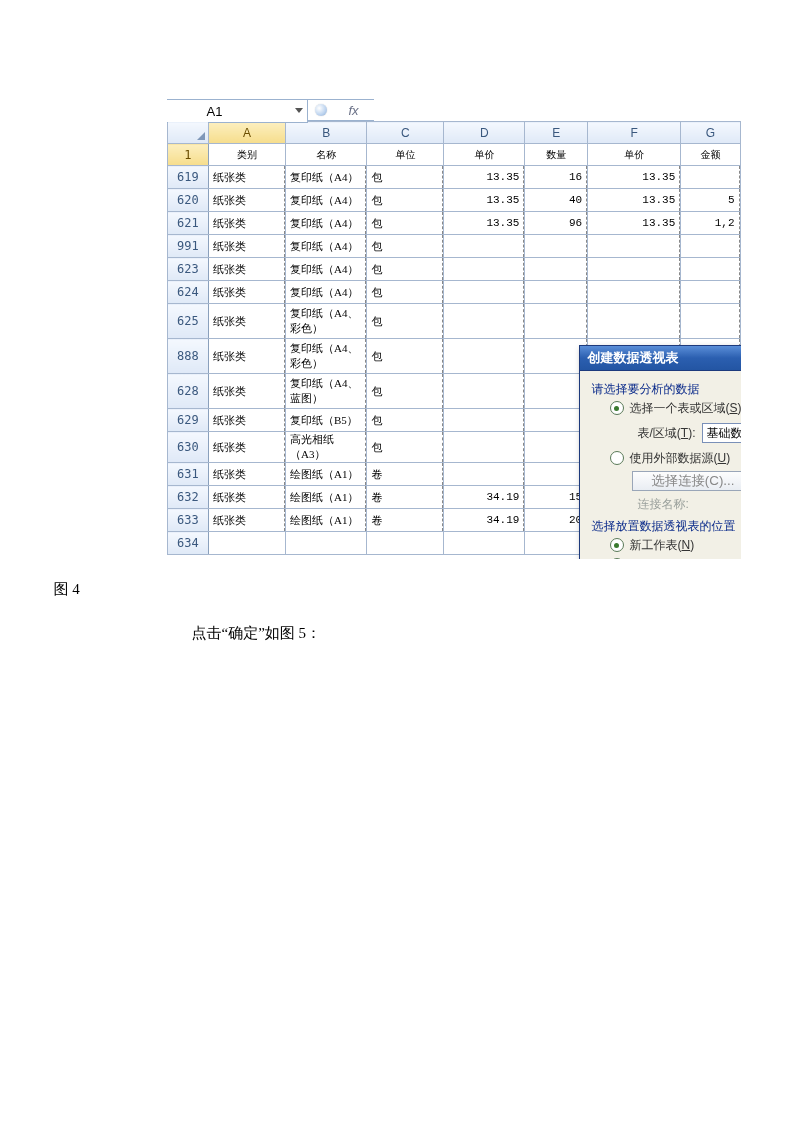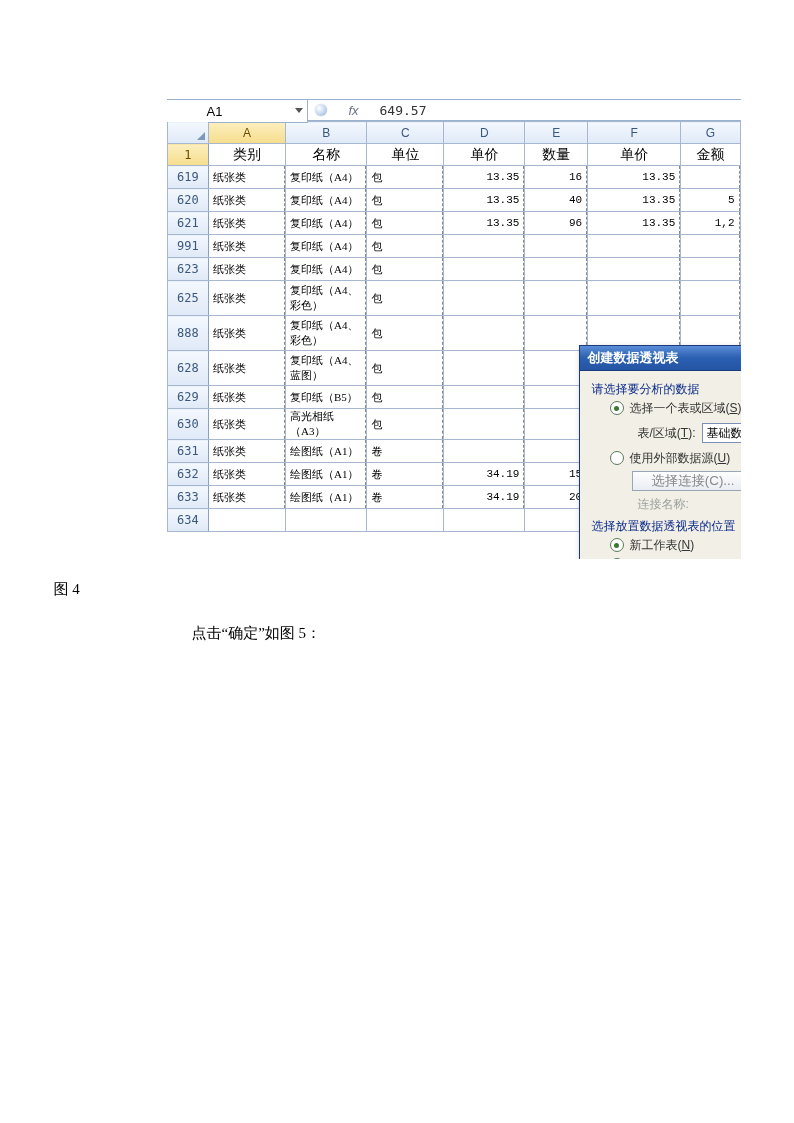--- a/index.html
+++ b/index.html
@@ -18,21 +18,21 @@
   
   .grid{border-collapse:collapse;table-layout:fixed;}
   .grid th,.grid td{border:1px solid #a6b7cf;font-size:12px;padding:0;}
   .grid thead th{height:21px;text-align:center;font-weight:400;color:#3a587e;background:linear-gradient(#f4f8fe,#dfe9f7);}
   .grid thead th.sel{background:linear-gradient(#fcefbf,#f6dd8c);color:#6a4d00;}
   .grid td.rh{width:45px;text-align:center;color:#3a587e;background:linear-gradient(#f4f8fe,#dfe9f7);border-right:1px solid #8aa0bc;font-family:Consolas,monospace;}
   .grid td.rh.sel{background:linear-gradient(#fcefbf,#f6dd8c);color:#6a4d00;}
   .corner{width:45px;background:linear-gradient(#f4f8fe,#dfe9f7);position:relative;}
   .corner::after{content:"";position:absolute;right:3px;bottom:3px;border-right:8px solid #7f97b8;border-top:8px solid transparent;}
   .grid .hrow td{height:21px;}
-  .grid .hrow td.hcell{font-family:"SimSun";text-align:center;background:#fff;font-size:14px;}
+  .grid .hrow td.hcell{font-family:"SimSun";text-align:center;background:#fff;font-size:10px;}
   .grid .drow td{height:22px;}
   .grid .drow.tall td{height:34px;}
   .cell{height:100%;padding:0 4px;display:flex;align-items:center;border-right:1px dashed #888;font-family:"SimSun";font-size:11px;background:#fff;}
   .cell.num{justify-content:flex-end;font-family:Liberation Mono, monospace;}
   .grid td.bg{background:#fff;}
   
   .dlg{position:absolute;left:412px;top:246px;width:384px;background:#f2f0e6;border:1px solid #1d3a7c;box-shadow:2px 3px 6px rgba(0,0,0,.35);font-size:12px;}
   .dlg-title{height:24px;background:linear-gradient(#5a8ed8,#2b5fb0 50%,#2355a3);color:#fff;display:flex;align-items:center;padding:0 4px;border-bottom:1px solid #1d3a7c;}
   .dlg-title-text{flex:1;padding-left:4px;font-weight:700;font-size:13px;}
   .dlg-body{padding:10px 12px 10px 12px;}
@@ -57,23 +57,20 @@
   <div class="excel-clip">
 
     <div class="namebox-row">
       <div class="namebox">
         <span class="nb-text">A1</span>
         <span class="dd"></span>
       </div>
       <div class="divider"></div>
       <div class="fxwrap">
           <span class="fx">fx</span>
-        </div>
-      <div class="fbar">
-          <span>649.57</span>
         </div>
     </div>
 
     <table class="grid">
       <colgroup>
         <col style="width:45px">
           <col style="width:90px">
           <col style="width:90px">
         <col style="width:90px">
           <col style="width:90px">
@@ -217,20 +214,44 @@
             <td class="bg">
               <div class="cell num"></div>
             </td>
             <td class="bg">
               <div class="cell num"></div>
             </td>
             <td class="bg">
               <div class="cell num"></div>
             </td>
           </tr>
+          <tr class="drow">
+            <td class="rh">624</td>
+            <td class="bg">
+              <div class="cell">纸张类</div>
+            </td>
+            <td class="bg">
+              <div class="cell">复印纸（A4）</div>
+            </td>
+            <td class="bg">
+              <div class="cell">包</div>
+            </td>
+            <td class="bg">
+              <div class="cell num"></div>
+            </td>
+            <td class="bg">
+              <div class="cell num"></div>
+            </td>
+            <td class="bg">
+              <div class="cell num"></div>
+            </td>
+            <td class="bg">
+              <div class="cell num"></div>
+            </td>
+          </tr>
           <tr class="drow tall">
             <td class="rh">625</td>
             <td class="bg">
               <div class="cell">纸张类</div>
             </td>
             <td class="bg">
               <div class="cell">复印纸（A4、彩色）</div>
             </td>
             <td class="bg">
               <div class="cell">包</div>

